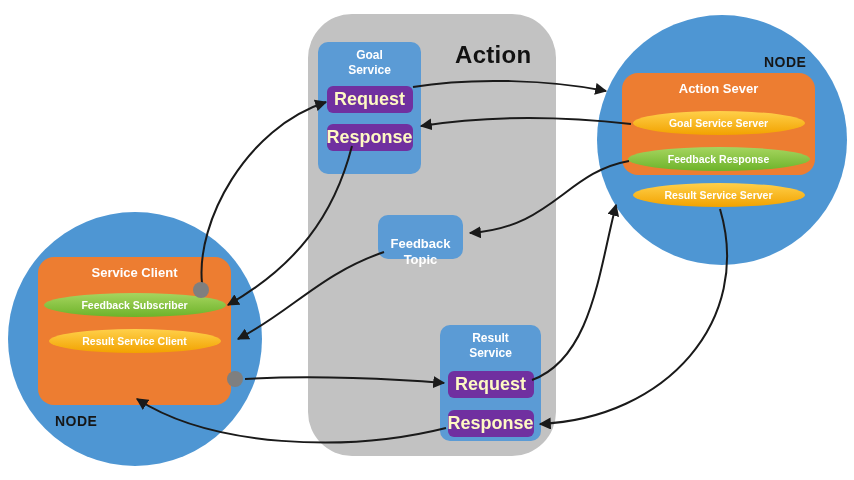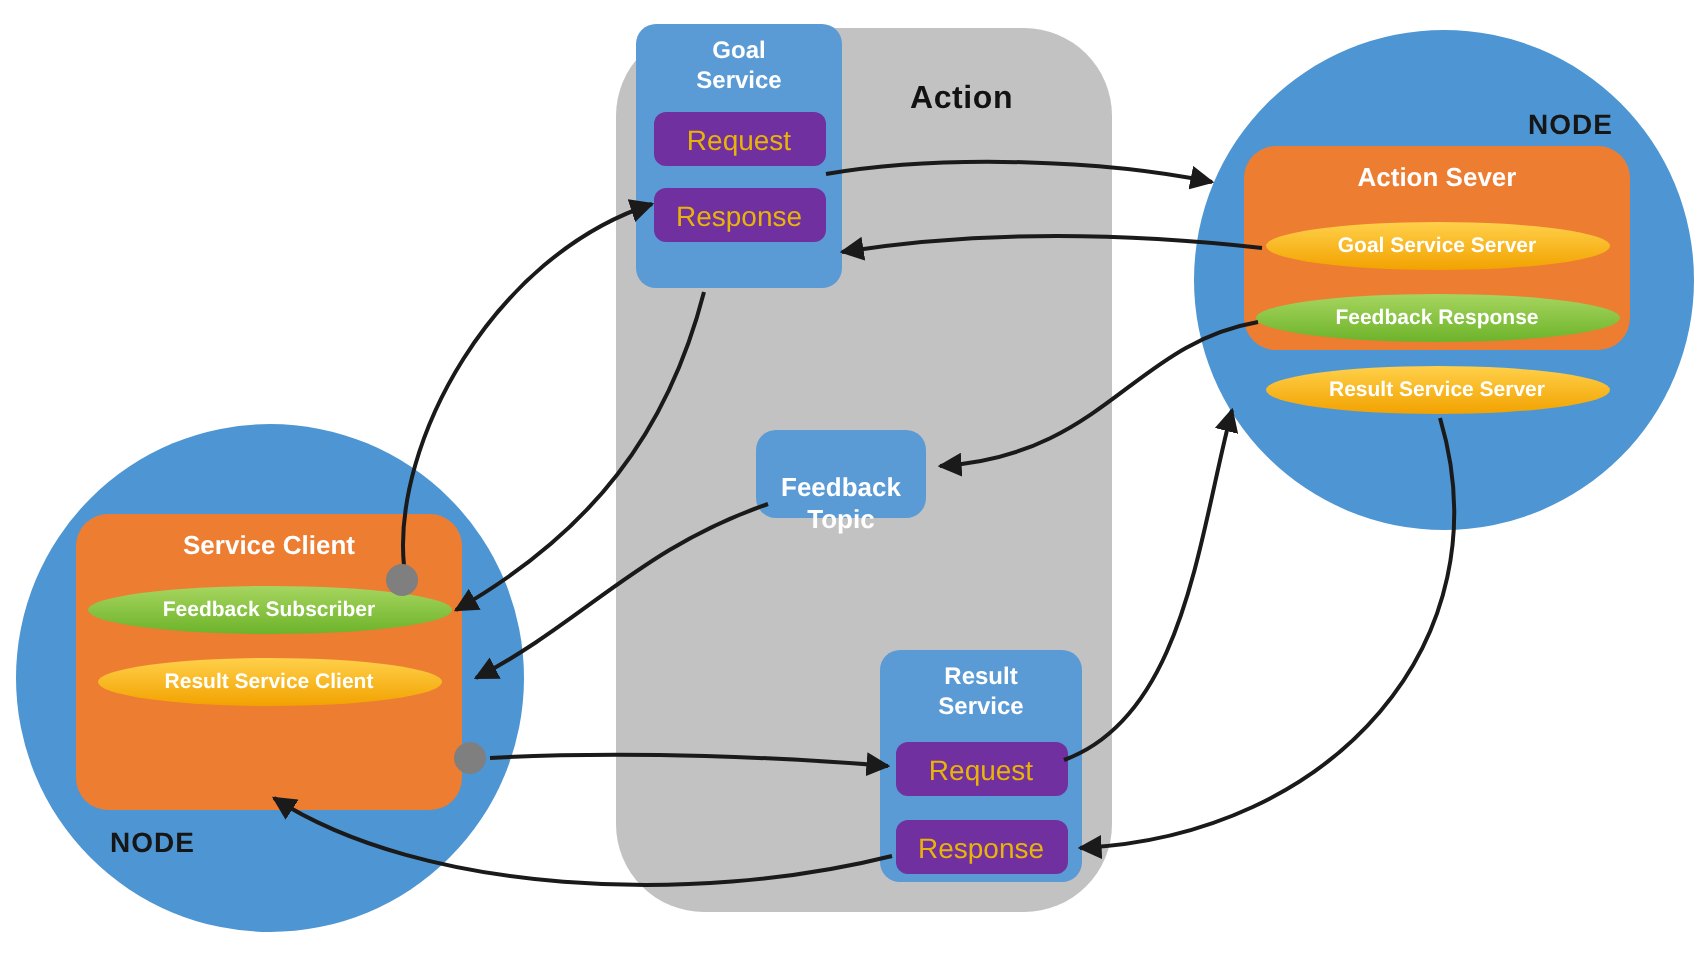--- a/index.html
+++ b/index.html
@@ -2,21 +2,21 @@
 <html style="--node-blue: #4E96D3; --service-blue: #5B9BD5; --purple: #7030A0; --orange: #ED7D31; --yellow: #FFC000; --green: #7DC242; --gray-panel: #C2C2C2; --arrow: #1A1A1A; --dot-gray: #7F7F7F;"><head>
 <meta charset="utf-8">
 <style>
   * { margin:0; padding:0; box-sizing:border-box; }
   html,body { background:#fff; font-family:"Liberation Sans", sans-serif; }
   .canvas { position:relative; width:854px; height:480px; background:#fff; overflow:hidden; }
 
   
   .action-panel { position:absolute; left:308px; top:14px; width:248px; height:442px;
                   background:var(--gray-panel,#c2c2c2); border-radius:44px; }
-  .action-title { position:absolute; left:455px; top:41px; font-size:16px; font-weight:bold;
+  .action-title { position:absolute; left:455px; top:41px; font-size:24px; font-weight:bold;
                   color:#121212; letter-spacing:0.3px; }
 
   
   .node-circle { position:absolute; border-radius:50%; background:var(--node-blue,#4e96d3); }
   .node-right  { left:597px; top:15px;  width:250px; height:250px; }
   .node-left   { left:8px;   top:212px; width:254px; height:254px; }
   .node-label  { position:absolute; font-size:14px; font-weight:bold; color:#161616; letter-spacing:0.5px; }
   .node-label-right { left:764px; top:54px; }
   .node-label-left  { left:55px;  top:413px; }
 
@@ -32,27 +32,27 @@
   .pill-green  { width:182px; background:linear-gradient(180deg,#a6d55f 0%,#6db32a 100%); }
   .pill-1 { margin-top:14px; }
   .pill-2 { margin-top:12px; }
   .pill-3 { margin-top:12px; }
 
   
   .service-box { position:absolute; background:var(--service-blue,#5b9bd5); border-radius:10px;
                  color:#fff; text-align:center; }
   .service-title { font-size:12px; font-weight:bold; line-height:1.25; padding-top:6px;
                    width:64px; margin:0 auto; }
-  .goal-service   { left:318px; top:12px;  width:103px; height:132px; }
+  .goal-service   { left:318px; top:42px;  width:103px; height:132px; }
   .result-service { left:440px; top:325px; width:101px; height:116px; }
   .feedback-topic { left:378px; top:215px; width:85px;  height:44px; }
   .feedback-topic .service-title { font-size:13px; padding-top:21px; width:60px; }
 
   .srv-btn { width:86px; height:27px; margin:0 auto; background:var(--purple,#7030a0); border-radius:6px;
-             color:#eab308; font-size:14px; font-weight:normal; display:flex; align-items:center; justify-content:center; }
+             color:#fef9c3; font-size:18px; font-weight:bold; display:flex; align-items:center; justify-content:center; }
   .goal-service .btn-request    { margin-top:8px; }
   .goal-service .btn-response   { margin-top:11px; }
   .result-service .btn-request  { margin-top:10px; }
   .result-service .btn-response { margin-top:12px; }
 
   
   .arrows { position:absolute; left:0; top:0; width:854px; height:480px; z-index:10; pointer-events:none; }
   .arrow-path { fill:none; stroke:var(--arrow,#1a1a1a); stroke-width:2; }
   .arrowhead-shape { fill:var(--arrow,#1a1a1a); }
 

